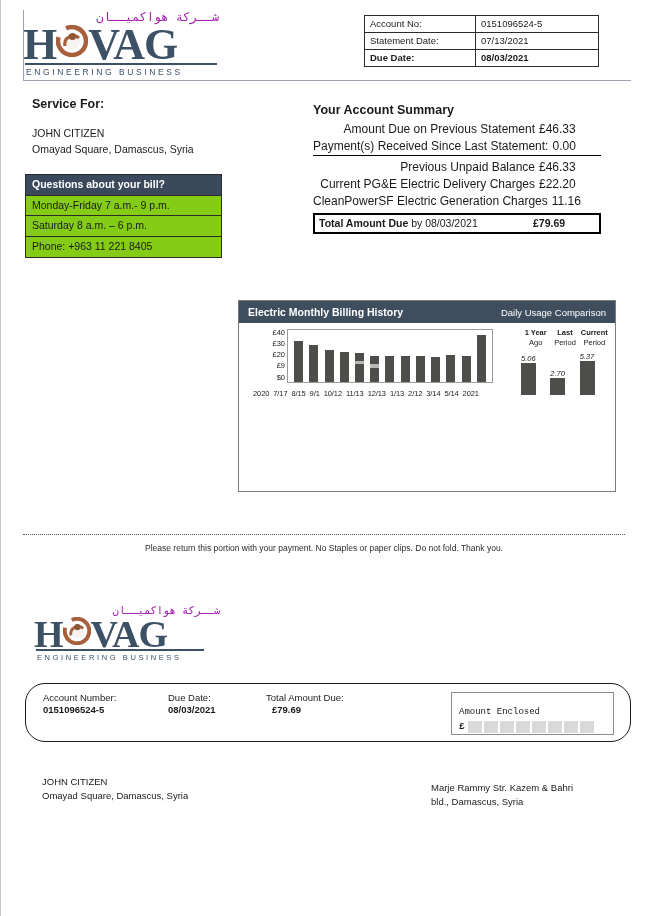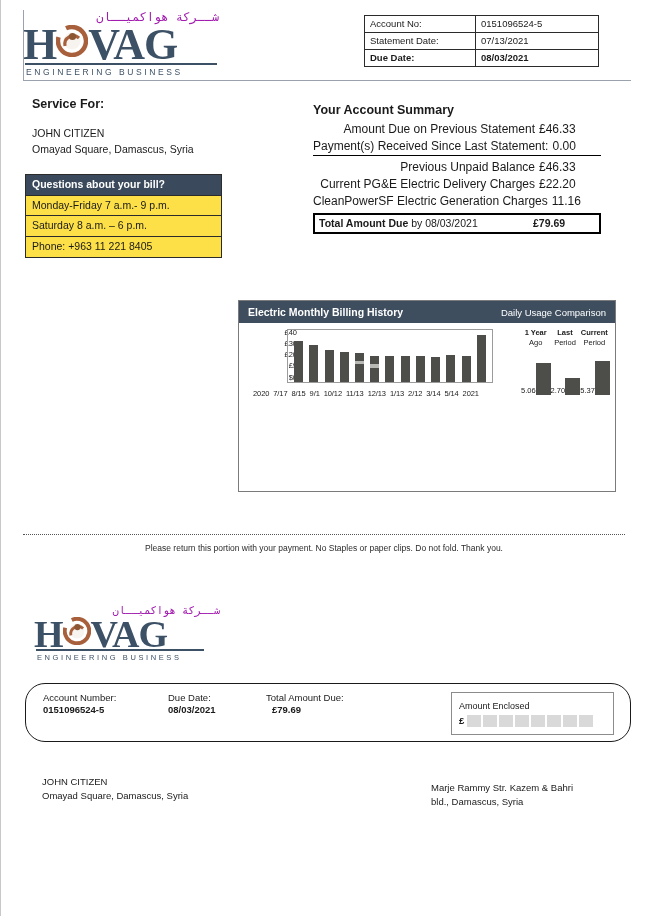--- a/index.html
+++ b/index.html
@@ -95,21 +95,21 @@
     font-size: 10.5px;
     font-weight: bold;
     padding: 3px 6px;
     line-height: 1.3;
   }
   .qbox-row {
     border-top: 1px solid #2b2b2b;
     font-size: 10.5px;
     padding: 3px 6px;
     line-height: 1.3;
-    background: #fde047;
+    background: #84cc16;
   }
 
   
   .sum-title {
     position: absolute;
     font-size: 12.5px;
     font-weight: bold;
   }
   .sum-wrap { position: absolute; width: 288px; }
   .sum-row {
@@ -149,21 +149,21 @@
     padding: 0 9px;
     box-sizing: border-box;
   }
   .chart-head-left { font-size: 10.5px; font-weight: bold; }
   .chart-head-right { font-size: 9.5px; }
 
   .chart-body { position: relative; height: 160px; }
 
   .yaxis {
     position: absolute;
-    left: 26px;
+    left: 14px;
     top: 6px;
     width: 32px;
     height: 54px;
     font-size: 7.5px;
     text-align: right;
   }
   .ytick {
     position: absolute;
     right: 0;
     line-height: 1;
@@ -225,24 +225,25 @@
   .usage-head2 span { flex: 1; text-align: center; }
   .usage-bars {
     display: flex;
     align-items: flex-end;
     height: 46px;
     margin-top: 2px;
   }
   .usage-col {
     flex: 1;
     display: flex;
-    flex-direction: row;
-    align-items: flex-end;
+    flex-direction: column;
+    align-items: flex-start;
     justify-content: flex-end;
     height: 100%;
+    font-style: italic;
   }
   .usage-val { font-size: 7.5px; line-height: 1; margin-bottom: 1px; }
   .usage-bar { width: 15px; background: #4d4d4a; }
 
   
   .perf {
     position: absolute;
     border-top: 1px dotted #555;
     left: 22px;
     right: 22px;
@@ -264,21 +265,22 @@
   }
   .stub-field { position: absolute; }
   .stub-label { font-size: 9.5px; line-height: 1.3; }
   .stub-value { font-size: 9.5px; font-weight: bold; line-height: 1.3; }
 
   .enclosed {
     position: absolute;
     border: 1.5px solid #8c8c8c;
     box-sizing: border-box;
     background: #fff;
-    padding: 8px 6px 5px 7px;
+    padding: 14px 6px 5px 7px;
+    font-family: Liberation Mono, monospace;
   }
   .enclosed-label { font-size: 9px; line-height: 1.3; }
   .enclosed-row { display: flex; align-items: center; margin-top: 2px; }
   .enclosed-cur { font-size: 9.5px; font-weight: bold; margin-right: 3px; }
   .enclosed-box {
     width: 14px;
     height: 12px;
     background: #d9d9d9;
     margin-right: 2px;
   }

